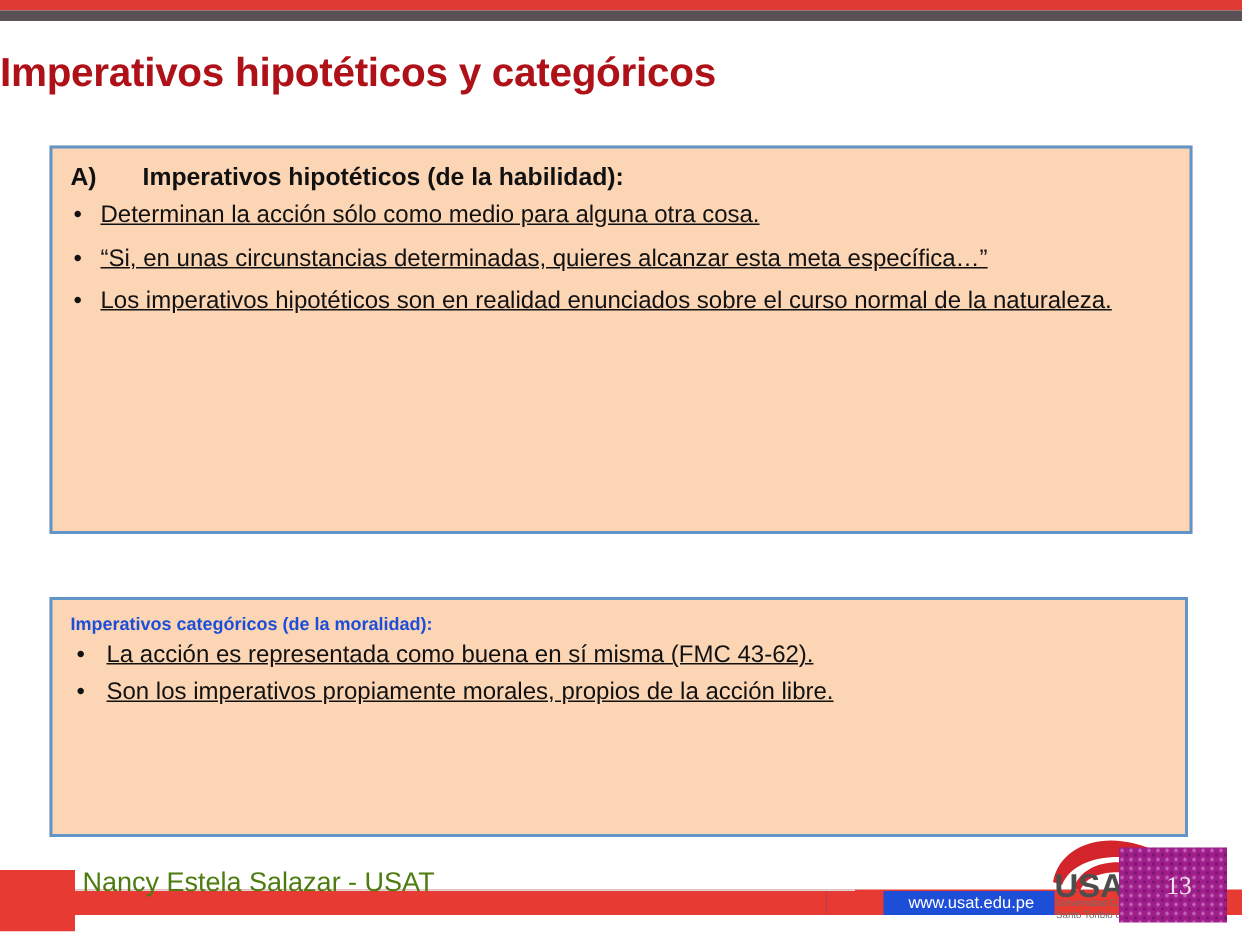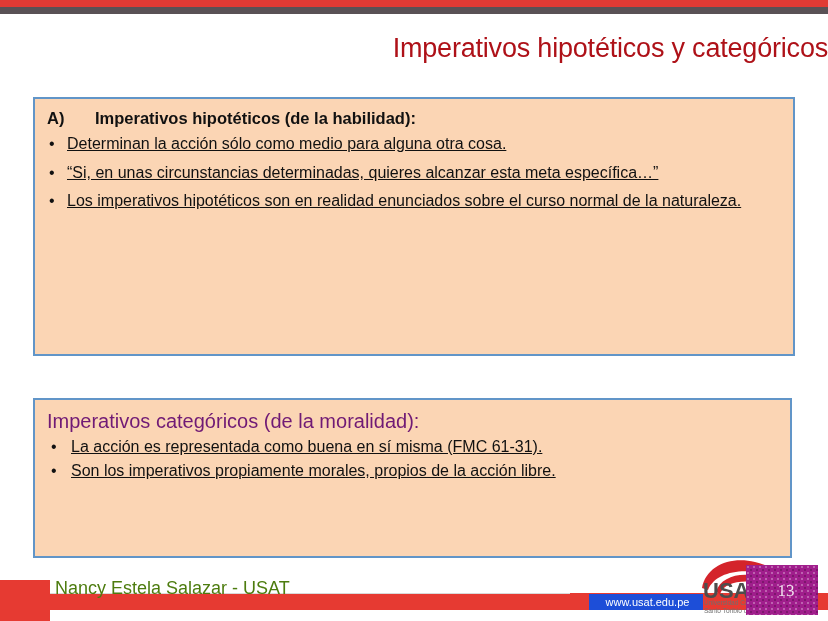--- a/index.html
+++ b/index.html
@@ -12,24 +12,24 @@
   }
   #slide{position:relative;width:828px;height:621px;background:#fff;overflow:hidden;}
 
   
   .topbar-red{position:absolute;left:0;top:0;width:828px;height:7px;background:#E03A34;}
   .topbar-gray{position:absolute;left:0;top:7px;width:828px;height:7px;background:#595155;}
 
   
   .slide-title{
     position:absolute;left:0;top:34px;width:828px;
-    text-align:right;
+    text-align:left;
     color:#AE1118;
     font-size:27px;
-    font-weight:normal;
+    font-weight:bold;
     letter-spacing:-0.2px;
     line-height:1.1;
     white-space:nowrap;
   }
 
   
   .box{
     position:absolute;
     background:#FBD5B4;
     border:2px solid #6195C8;
@@ -40,21 +40,21 @@
 
   .box-inner{padding:9px 14px 0 10px;}
 
   .heading-a{
     font-size:16.5px;font-weight:bold;color:#111;
     line-height:1.25;margin:0 0 4px 2px;
     display:flex;
   }
   .heading-a .marker{width:48px;flex:0 0 48px;}
   .heading-b{
-    font-size:20px;font-weight:normal;color:#701a75;
+    font-size:12px;font-weight:bold;color:#1d4ed8;
     line-height:1.2;margin:0 0 2px 2px;
   }
 
   ul.bullets{list-style:none;margin:0;padding:0;}
   ul.bullets > li{
     position:relative;
     padding-left:22px;
     color:#111;
     margin-bottom:2px;
     text-decoration:underline;
@@ -167,21 +167,21 @@
 
     </div>
   </div>
 
   <div class="box" id="box-b">
     <div class="box-inner">
 
       <div class="heading-b">Imperativos categóricos (de la moralidad):</div>
 
       <ul class="bullets">
-        <li>La acción es representada como buena en sí misma (FMC 61-31).</li>
+        <li>La acción es representada como buena en sí misma (FMC 43-62).</li>
         <li>Son los imperativos propiamente morales, propios de la acción libre.</li>
       </ul>
 
     </div>
   </div>
 
   <div class="footer-red-block"></div>
   <div class="footer-red-bar"></div>
   <div class="footer-author-rule"></div>
   <div class="footer-author">Nancy Estela Salazar - USAT</div>

